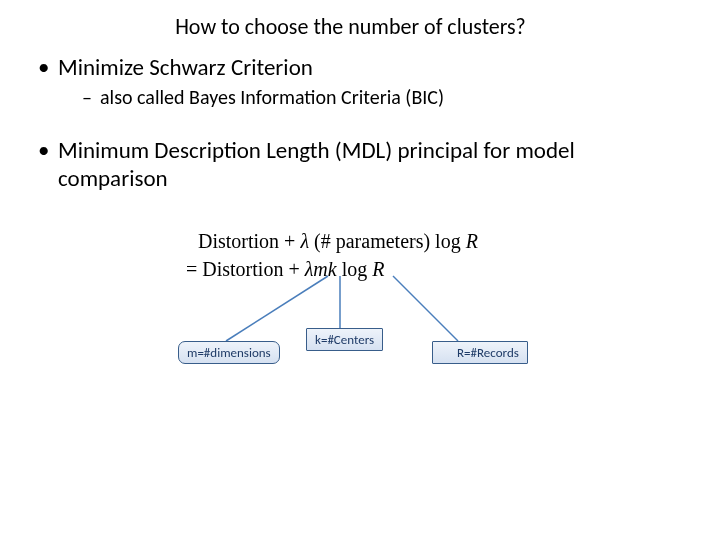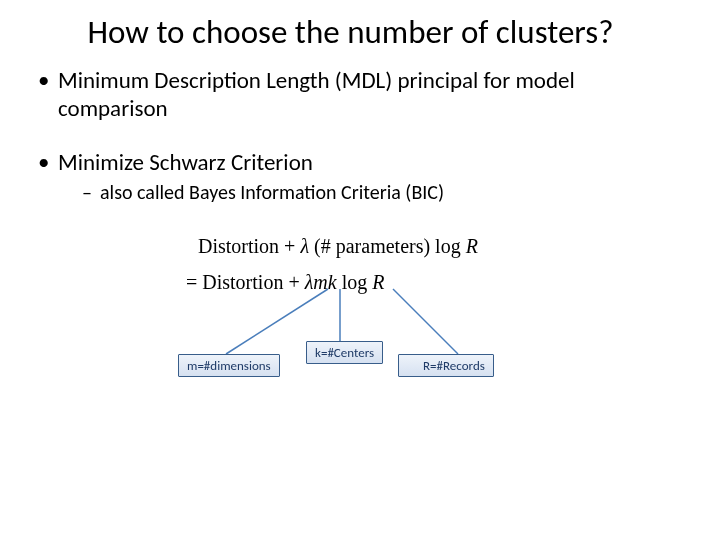--- a/index.html
+++ b/index.html
@@ -12,21 +12,21 @@
     color: #000;
   }
   .slide {
     width: 720px;
     height: 540px;
     position: relative;
     box-sizing: border-box;
   }
   .title {
     text-align: center;
-    font-size: 33px;
+    font-size: 22px;
     font-weight: 400;
     padding: 14px 60px 0 41px;
     line-height: 1.15;
   }
   .body {
     padding: 14px 38px 0 38px;
   }
   ul.lvl1 {
     list-style: none;
     margin: 0;
@@ -103,45 +103,45 @@
 </style>
 </head>
 <body>
 
 <div class="slide">
 
   <div class="title">How to choose the number of clusters?</div>
 
   <div class="body">
     <ul class="lvl1">
-      <li>Minimum Description Length (MDL) principal for model comparison</li>
       <li>
         <span>Minimize Schwarz Criterion</span>
         <ul class="lvl2">
           <li>also called Bayes Information Criteria (BIC)</li>
         </ul>
       </li>
+      <li>Minimum Description Length (MDL) principal for model comparison</li>
     </ul>
 
     <div class="formula-area">
 
-      <div class="formula" style="left:160px; top:4px;">
+      <div class="formula" style="left:160px; top:12px;">
         <span>Distortion + </span><span class="ital">λ</span><span> (# parameters) log </span><span class="ital">R</span>
       </div>
 
       <div class="formula" style="left:148px; top:40px;">
         <span>= Distortion + </span><span class="ital">λ</span><span class="ital">m</span><span class="ital">k</span><span> log </span><span class="ital">R</span>
       </div>
 
       <svg class="connectors">
         <line x1="290" y1="58" x2="188" y2="123"></line>
         <line x1="302" y1="58" x2="302" y2="123"></line>
         <line x1="355" y1="58" x2="420" y2="123"></line>
       </svg>
 
-      <div class="callout" style="left:140px; top:123px;">m=#dimensions</div>
+      <div class="callout" style="left:140px; top:123px;border-radius:7px;">m=#dimensions</div>
       <div class="callout" style="left:268px; top:110px;">k=#Centers</div>
-      <div class="callout" style="left:360px; top:123px;padding-left:24px;">R=#Records</div>
+      <div class="callout" style="left:394px; top:123px;padding-left:24px;">R=#Records</div>
 
     </div>
   </div>
 
 </div>
 
 </body></html>

